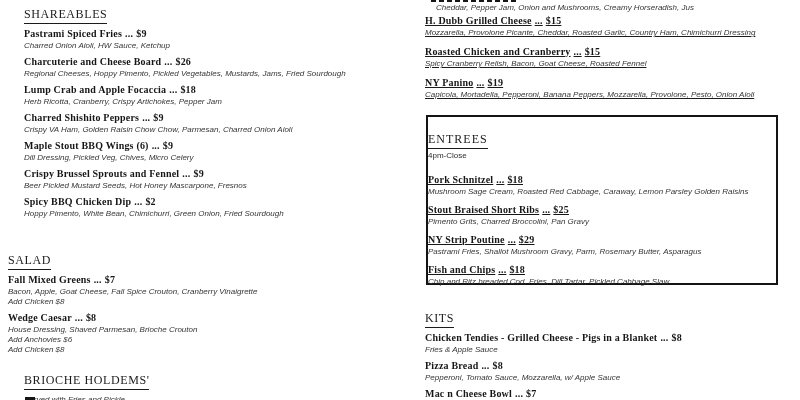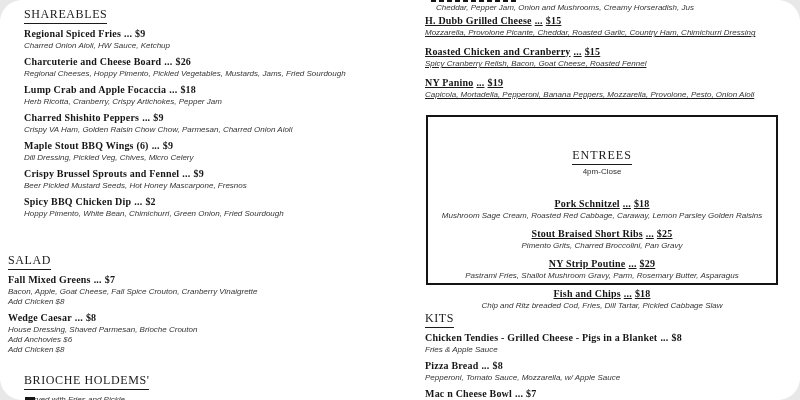--- a/index.html
+++ b/index.html
@@ -3,21 +3,20 @@
 <meta charset="utf-8">
 <style>
   html, body { margin: 0; padding: 0; background: #e8e8e8; }
   .page {
     position: relative;
     width: 800px; height: 400px;
     background: #ffffff;
     overflow: hidden;
     font-family: "Liberation Serif", serif;
     color: #1b1b1b;
-    border-radius: 22px;
   }
   .section { position: absolute; }
 
   .sec-heading {
     display: inline-block;
     font: normal 12px "Liberation Serif", serif;
     letter-spacing: 0.6px;
     color: #1b1b1b;
     border-bottom: 1px solid #1b1b1b;
     padding-bottom: 1px;
@@ -54,28 +53,27 @@
   #sec-top-right .item { margin-bottom: 8px; }
   #sec-top-right .sandwich-list { margin-top: 2px; text-decoration: underline; }
 
   
   #entrees-box {
     position: absolute;
     left: 426px; top: 115px;
     width: 352px; height: 170px;
     border: 2px solid #141414;
     box-sizing: border-box;
-    text-align: center;
-    padding-top: 28px;
+    padding-top: 12px;
   }
   #entrees-box .sec-heading { margin-bottom: 2px; letter-spacing: 1px; }
   #entrees-box .hours {
     font: normal 8px "Liberation Sans", sans-serif;
     color: #2d2d2d;
-    margin-bottom: 22px;
+    margin-bottom: 14px;
   }
   #entrees-box .item { margin-bottom: 7px; }
   #entrees-box .title { white-space: normal; text-decoration: underline; }
 
   
   .sliver-top {
     position: absolute; left: 431px; top: 0;
     width: 86px; height: 2px;
     background: repeating-linear-gradient(90deg, #161616 0 5px, transparent 5px 8px);
   }
@@ -87,21 +85,21 @@
 </style>
 </head>
 <body>
 
 <div class="page">
 
   <div class="section" id="sec-shareables">
     <div class="sec-heading">SHAREABLES</div>
 
     <div class="item">
-      <div class="title"><span>Regional Spiced Fries</span><span class="dots">...</span><span>$9</span></div>
+      <div class="title"><span>Pastrami Spiced Fries</span><span class="dots">...</span><span>$9</span></div>
       <div class="desc">Charred Onion Aioli, HW Sauce, Ketchup</div>
     </div>
     <div class="item">
       <div class="title"><span>Charcuterie and Cheese Board</span><span class="dots">...</span><span>$26</span></div>
       <div class="desc">Regional Cheeses, Hoppy Pimento, Pickled Vegetables, Mustards, Jams, Fried Sourdough</div>
     </div>
     <div class="item">
       <div class="title"><span>Lump Crab and Apple Focaccia</span><span class="dots">...</span><span>$18</span></div>
       <div class="desc">Herb Ricotta, Cranberry, Crispy Artichokes, Pepper Jam</div>
     </div>

